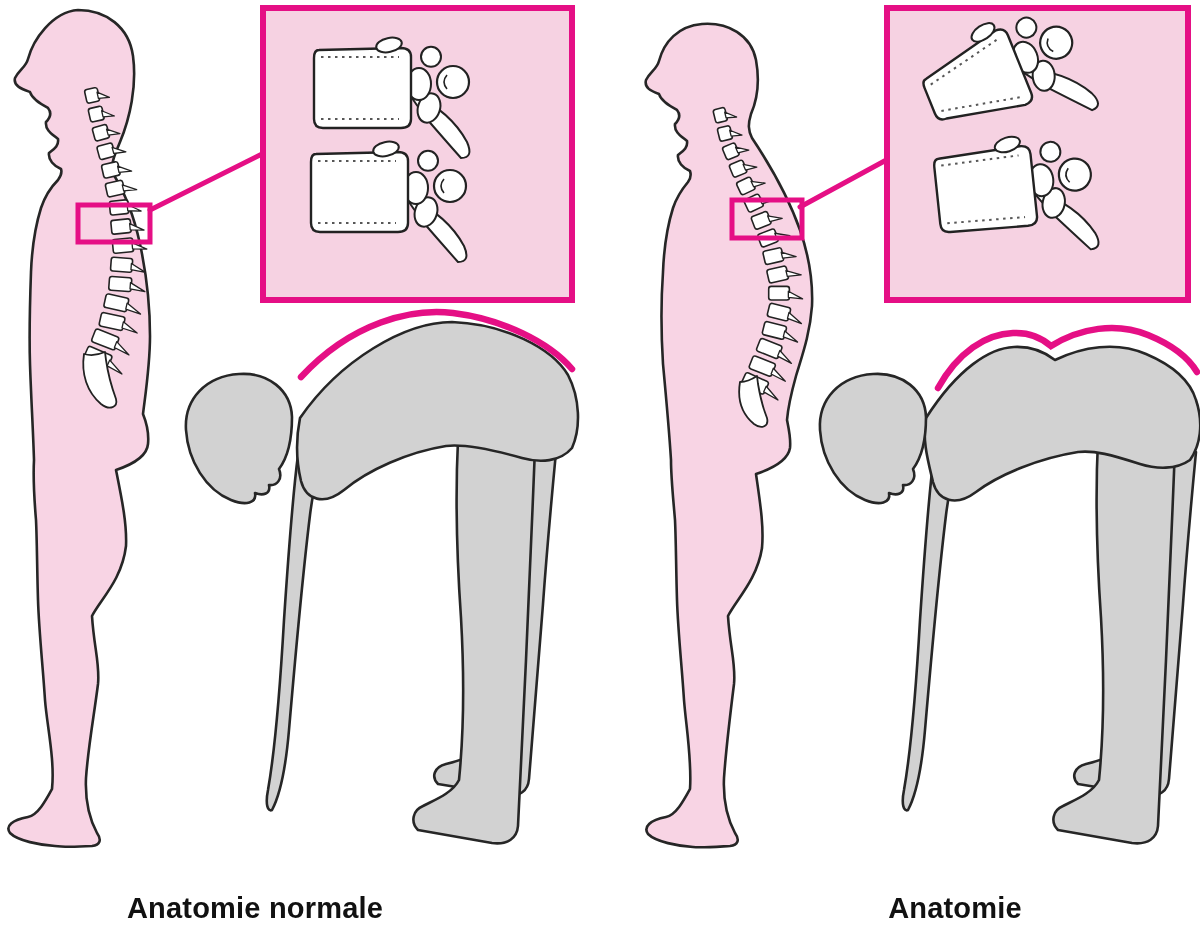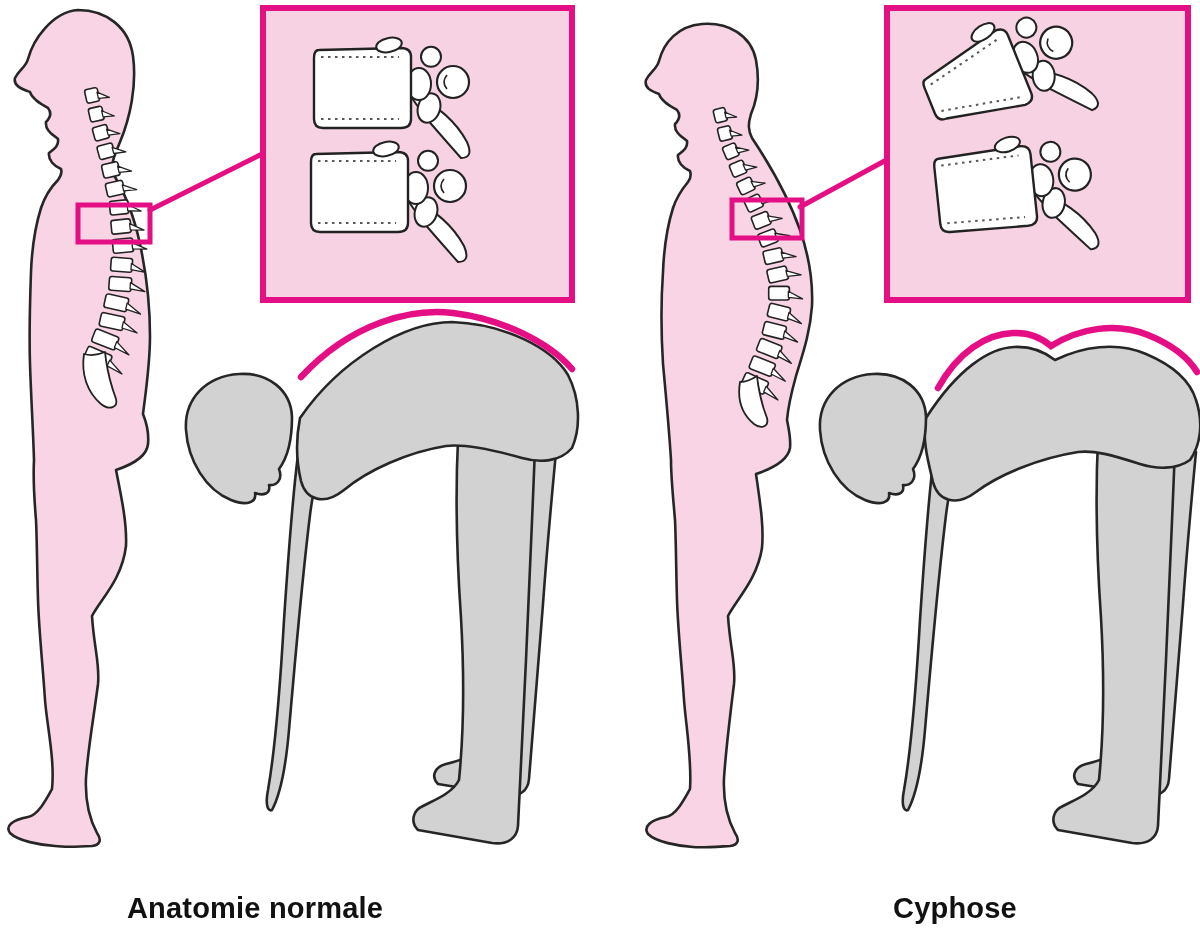--- a/index.html
+++ b/index.html
@@ -300,14 +300,14 @@
         M 926 417 C 925 390 902 372 873 374 C 840 376 818 399 820 430
         C 822 461 840 490 865 500 C 880 506 891 503 889 493
         C 897 496 905 494 903 485 C 911 486 917 479 913 469
         C 922 457 926 438 926 417 Z"></path>
       <path class="magenta-line" d="M 938 388 C 958 352 986 334 1013 333 C 1032 332 1043 339 1051 346
                C 1080 328 1116 322 1148 335 C 1170 344 1188 357 1197 372"></path>
     </g>
   </svg>
 
   <div class="caption caption-left">Anatomie normale</div>
-  <div class="caption caption-right">Cyphose</div>
+  <div class="caption caption-right">Anatomie</div>
 </div>
 
 </body></html>

